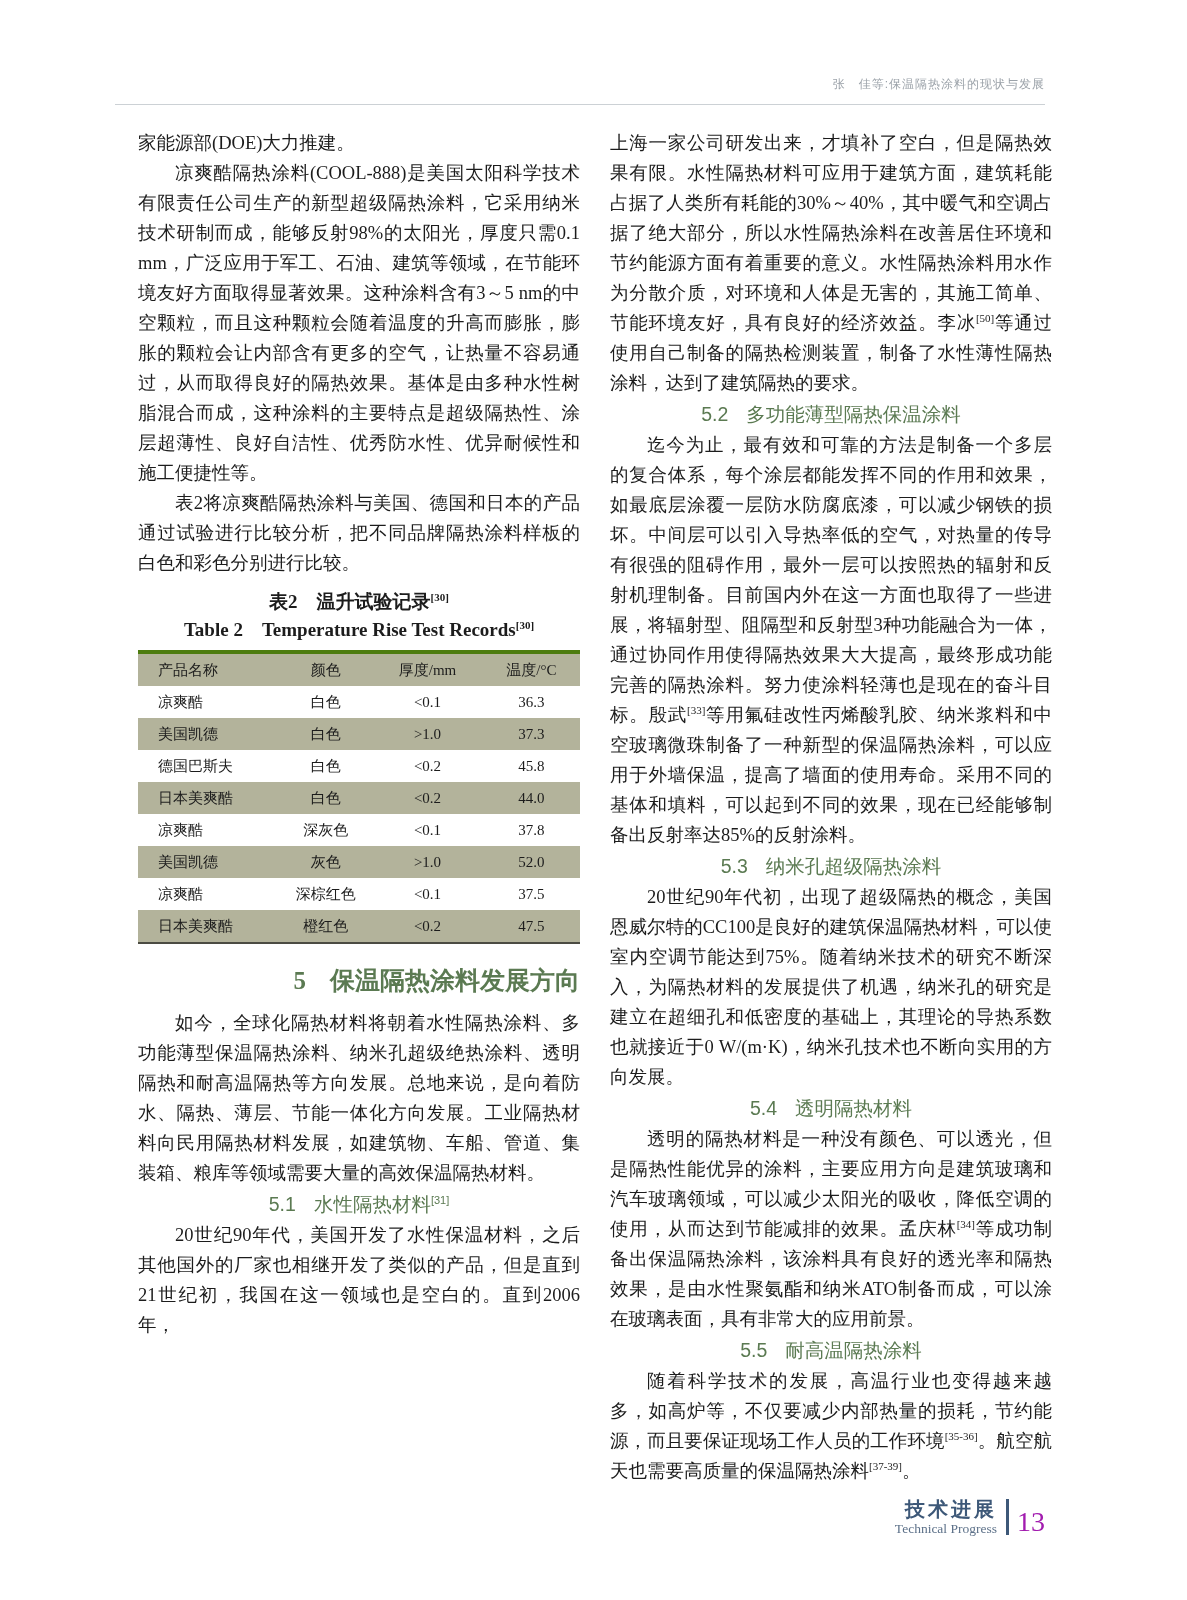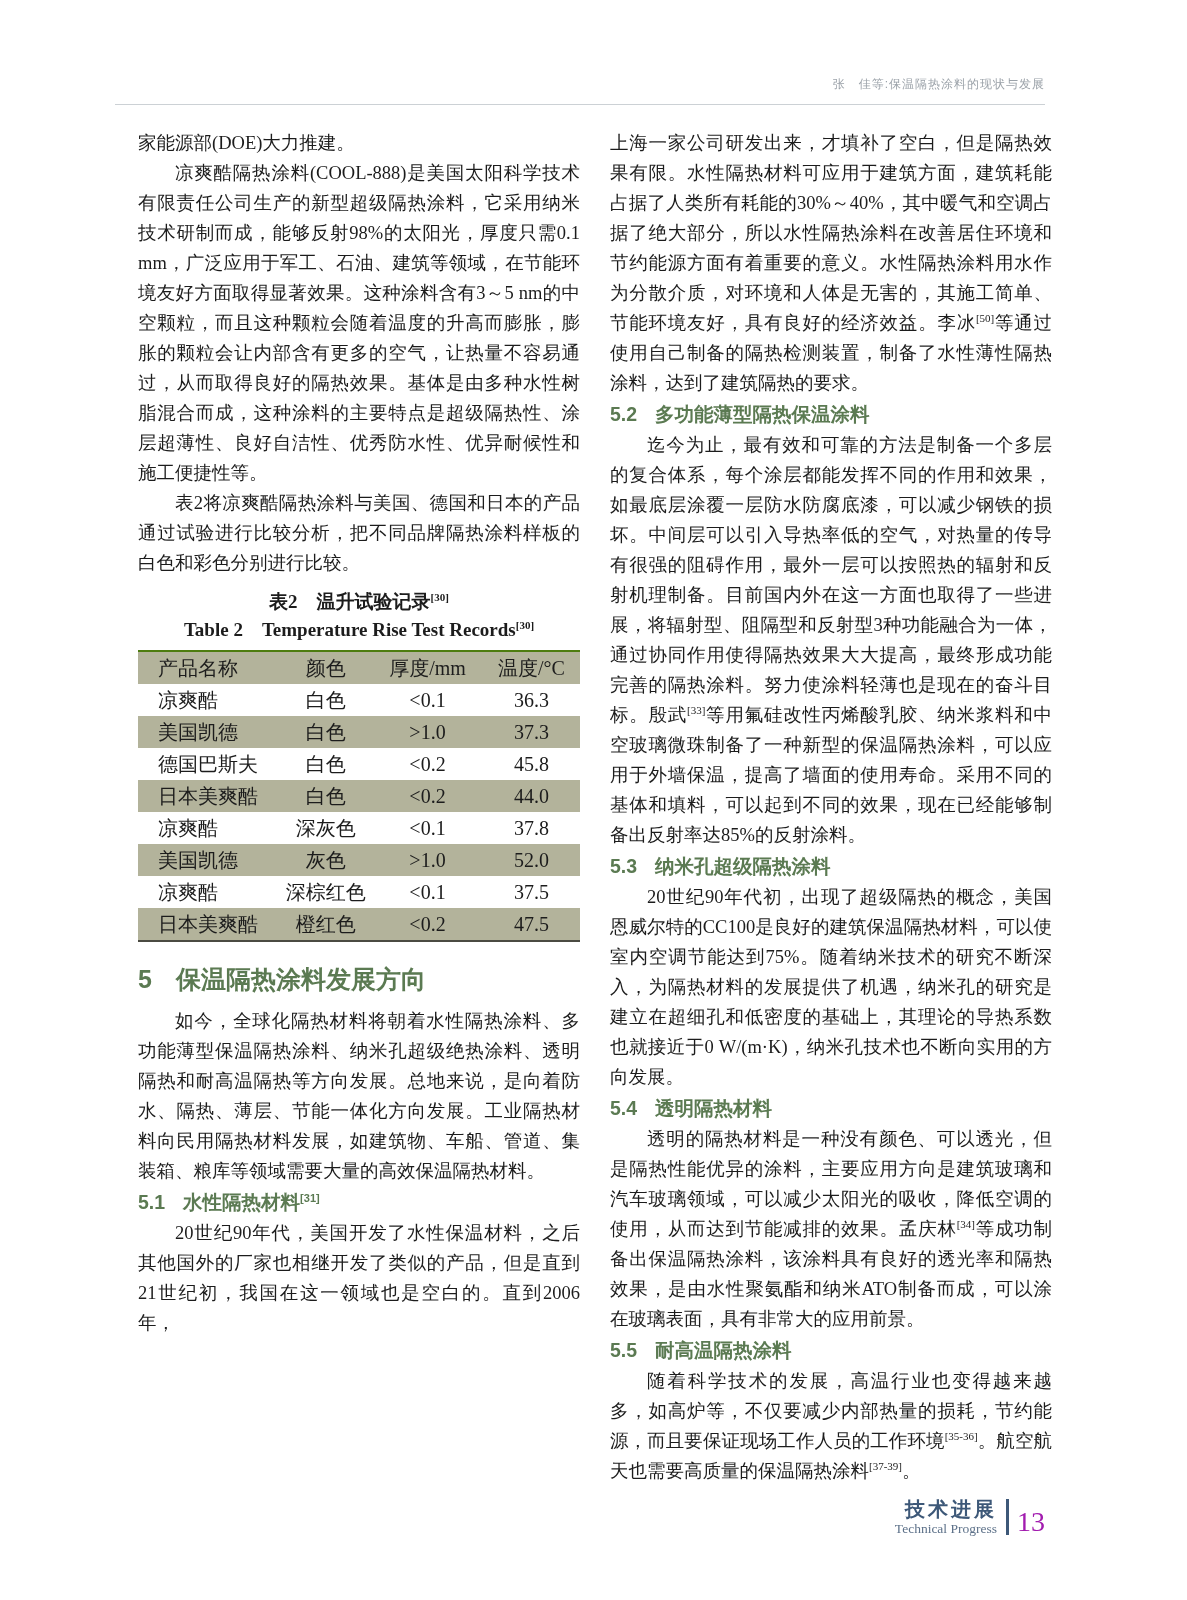--- a/index.html
+++ b/index.html
@@ -28,44 +28,44 @@
   sup.ref { font-size:11px; vertical-align:super; line-height:0; }
 
   
   .tbl-cap { text-align:center; margin:10px 0 6px 0; line-height:28px; }
   .cap-cn { font-family:Liberation Serif, serif; font-weight:bold; font-size:19px; }
   .cap-en { font-weight:bold; font-size:19px; }
 
   
   table.cmp {
     width:100%; border-collapse:collapse; table-layout:fixed;
-    border-top:2px solid #4d7c0f; border-bottom:2px solid #4b4b42;
-    font-size:20px;
+    border-top:4px solid #4d7c0f; border-bottom:2px solid #4b4b42;
+    font-size:15px;
   }
   table.cmp th, table.cmp td {
     font-weight:normal; height:26px; padding:1px 0; text-align:center;
   }
   table.cmp th:first-child, table.cmp td:first-child {
     text-align:left; padding-left:20px;
   }
   col.c1{width:32%;} col.c2{width:21%;} col.c3{width:25%;} col.c4{width:22%;}
   tr.sh { background:#b3b39b; }
 
   .gap-top { margin-top:40px !important; }
 
   .h1g {
-    color:#5b7a52; font-family:Liberation Sans, sans-serif;
+    color:#5b7a52; font-family:Liberation Serif, serif;
     font-weight:bold; font-size:25px; line-height:34px; margin:20px 0 10px 0;
-    text-align:left;
+    text-align:right;
   }
   .h1g .num { margin-right:24px; }
   .h2g {
     color:#5b7a52; font-family:"Liberation Sans","DejaVu Sans",sans-serif;
-    font-weight:bold; font-size:19.5px; line-height:30px; margin:1px 0;
-    text-align:left;
+    font-weight:normal; font-size:19.5px; line-height:30px; margin:1px 0;
+    text-align:center;
   }
   .h2g .num { margin-right:18px; }
   .h2g sup.ref { color:#5b7a52; }
 
   
   .footer {
     position:absolute; top:1496px; right:142px;
     display:flex; align-items:center;
   }
   .f-labels { text-align:right; line-height:1.1; padding-right:9px; }

